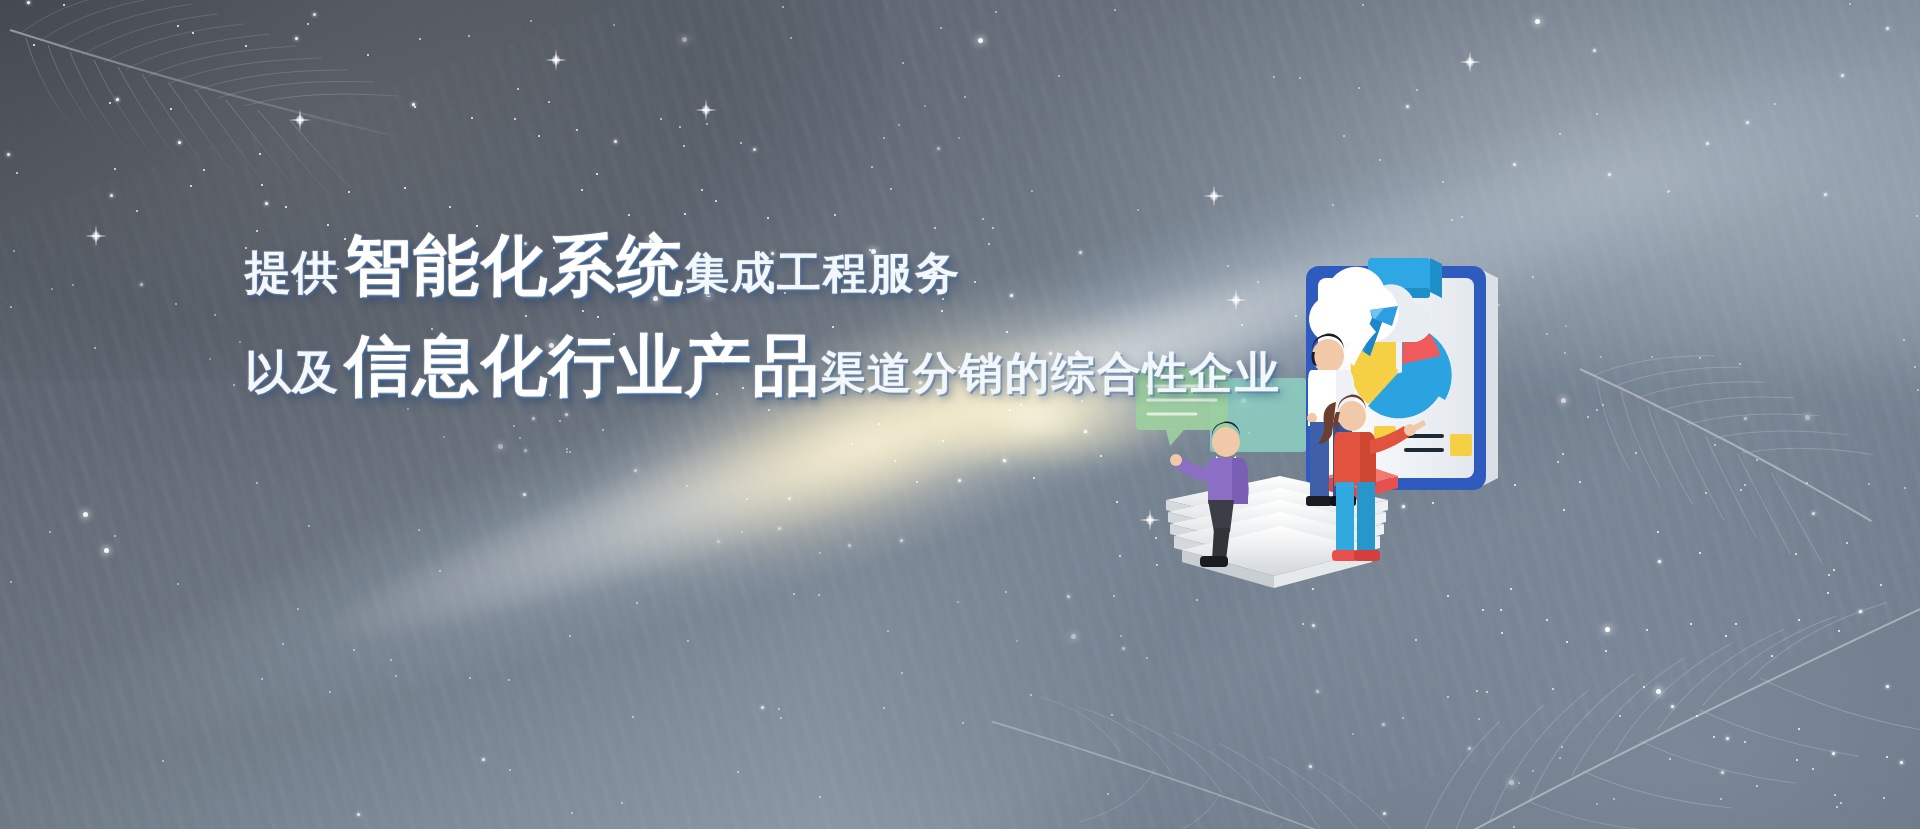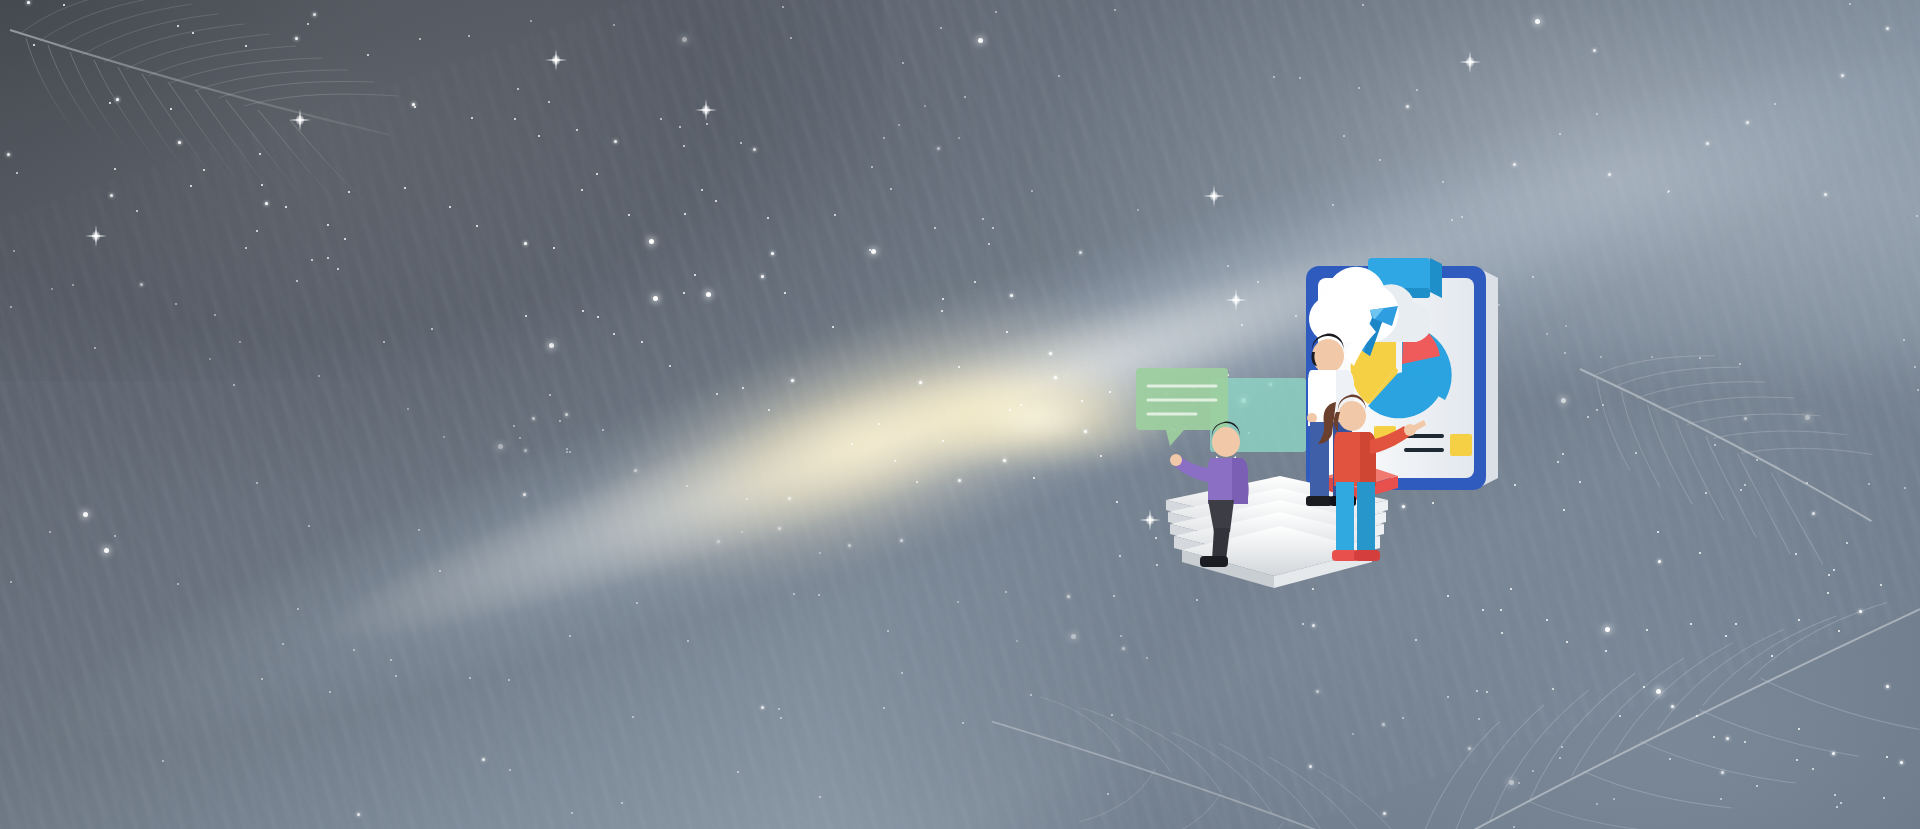--- a/index.html
+++ b/index.html
@@ -691,20 +691,32 @@
         <path d="M140 131 C 122 108, 96 90, 56 82"></path>
         <path d="M440 234 C 420 258, 392 274, 352 284"></path>
         <path d="M374 212 C 356 238, 328 254, 288 264"></path>
         <path d="M308 190 C 292 216, 264 234, 224 244"></path>
         <path d="M242 168 C 228 194, 202 212, 164 224"></path>
         <path d="M176 146 C 164 172, 140 192, 104 204"></path>
       </g>
     </svg>
   </div>
 
+  <div class="headline">
+    <div class="line">
+      <span class="lead">提供</span>
+      <span class="big">智能化系统</span>
+      <span class="small">集成工程服务</span>
+    </div>
+    <div class="line">
+      <span class="lead">以及</span>
+      <span class="big">信息化行业产品</span>
+      <span class="small">渠道分销的综合性企业</span>
+    </div>
+  </div>
 
   <div class="illustration">
     <svg viewBox="0 0 400 330" width="400" height="330">
       <defs>
         <linearGradient id="clipShade" x1="0" y1="0" x2="1" y2="0">
           <stop offset="0%" stop-color="#ffffff"></stop>
           <stop offset="100%" stop-color="#e3e8ee"></stop>
         </linearGradient>
         <linearGradient id="bookShade" x1="0" y1="0" x2="0" y2="1">
           <stop offset="0%" stop-color="#ffffff"></stop>

